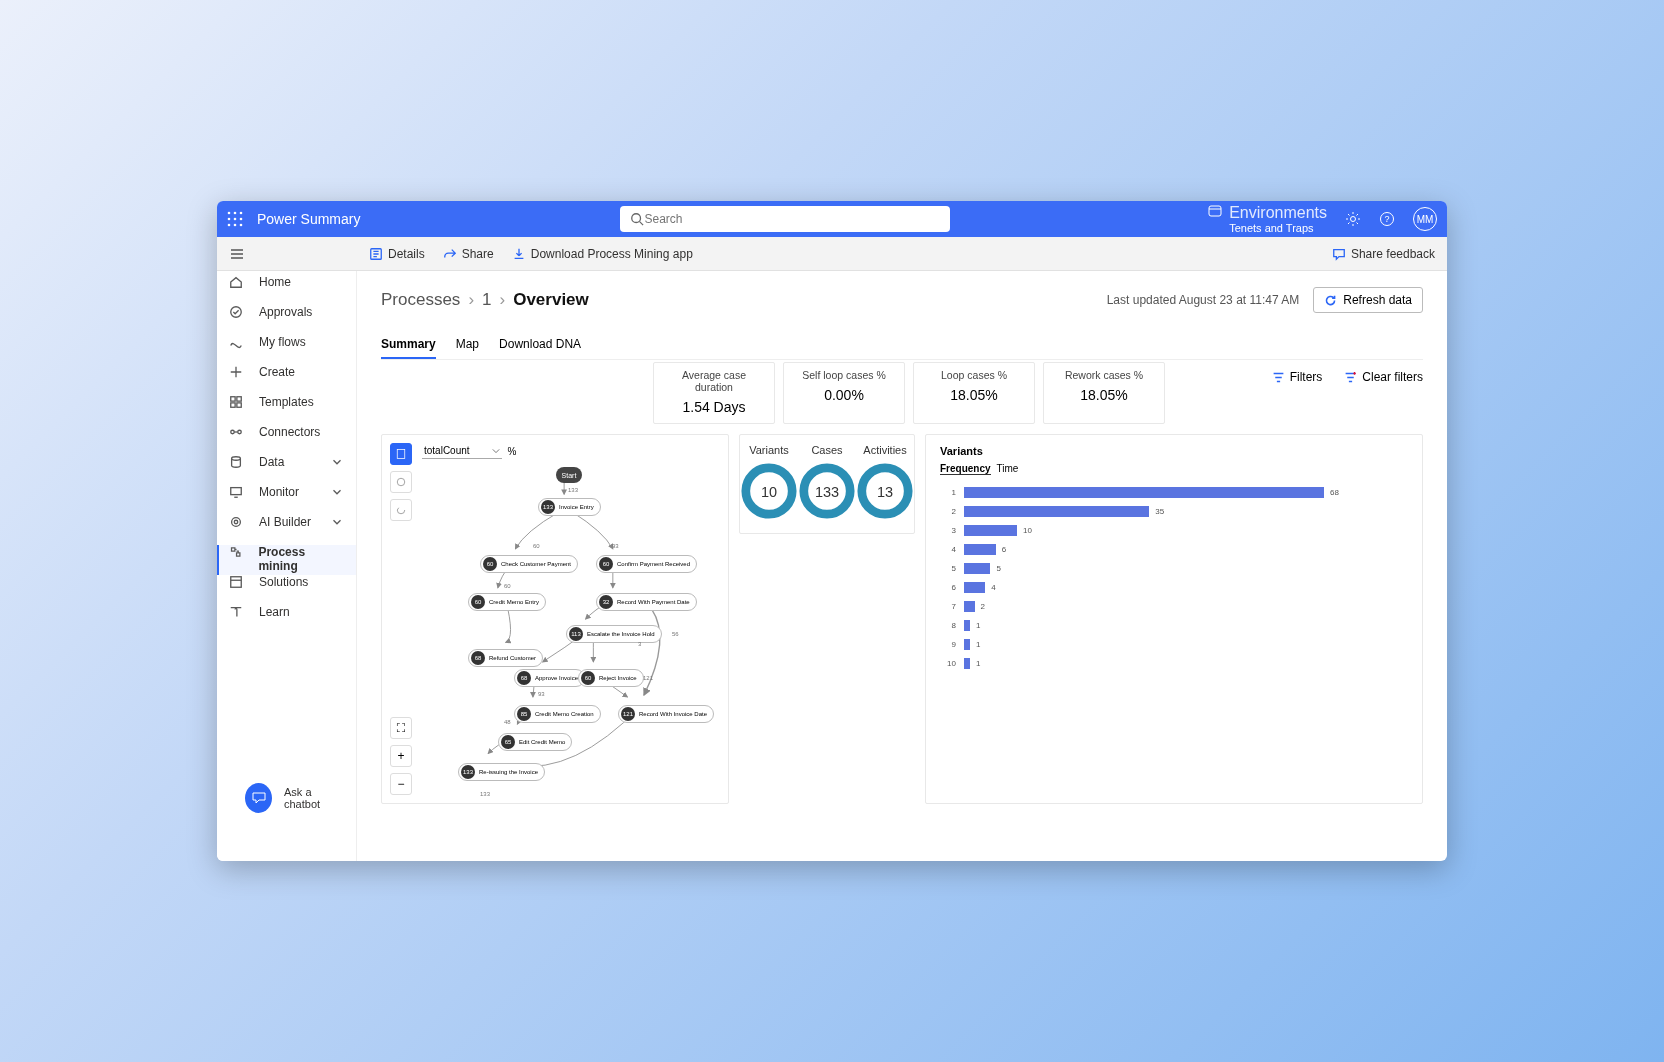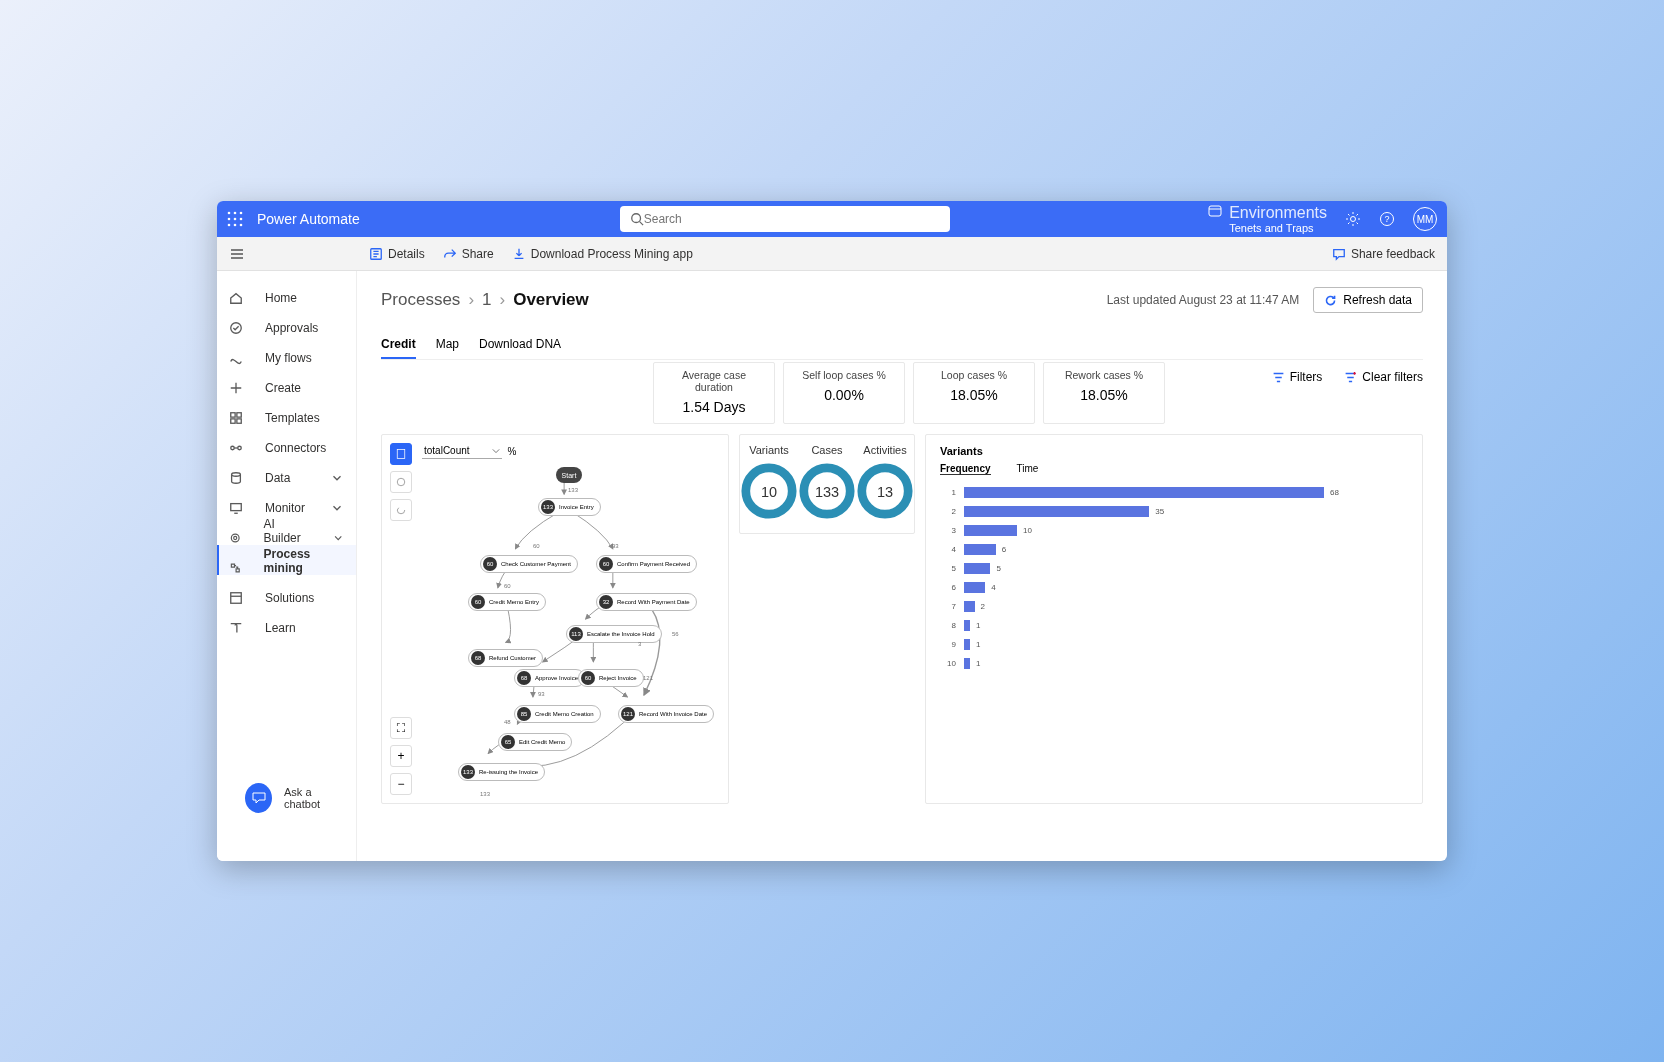--- a/index.html
+++ b/index.html
@@ -24,21 +24,21 @@
   .avatar { width:24px; height:24px; border:1px solid #fff; border-radius:50%; display:flex; align-items:center; justify-content:center; font-size:10px;}
   
   .cmdbar { background:#f3f3f3; height:34px; display:flex; align-items:center; padding:0 12px; font-size:12px; color:#323130; border-bottom:1px solid #e1e1e1;}
   .sidebar-toggle{width:140px; display:flex; align-items:center;}
   .cmdbar .btn { display:flex; align-items:center; gap:5px; margin-right:18px; }
   .cmdbar .btn svg{width:14px;height:14px; stroke:#2b66f6; fill:none; stroke-width:1.5;}
   .cmdbar .right { margin-left:auto; display:flex; align-items:center; gap:6px;}
   
   .body { display:flex; height:590px; }
   .sidebar { width:140px; border-right:1px solid #eee; padding-top:4px; font-size:12px; color:#323130; background:#fff;}
-  .navitem { display:flex; align-items:flex-end; height:30px; padding:0 12px; gap:22px; }
+  .navitem { display:flex; align-items:flex-start; height:30px; padding:0 12px; gap:16px; }
   .navitem.active { font-weight:600; border-left:2px solid #2b66f6; background:#f3f6ff; padding-left:10px;}
   .navitem svg{width:14px;height:14px; stroke:#5a5a5a; fill:none; stroke-width:1.5;}
   .navitem .chev{ margin-left:auto; }
   .chatbtn { position:relative; margin-top:148px; display:flex; align-items:center; gap:12px; padding:0 12px; font-size:11px;margin-left:16px;}
   .chatbtn .circle{ width:30px;height:30px;border-radius:50%; background:#2b66f6; display:flex;align-items:center;justify-content:center;}
   .chatbtn svg{width:16px;height:16px; stroke:#fff; fill:none;}
   
   .main { flex:1; padding:16px 24px 16px 24px; overflow:hidden;}
   .crumbs { font-size:17px; display:flex; align-items:center; gap:8px; color:#555;}
   .crumbs .cur{ color:#111; font-weight:600;}
@@ -78,21 +78,21 @@
   svg.edges{position:absolute;inset:0;width:100%;height:100%;}
   
   .rightcol{ display:flex; flex-direction:row; gap:10px; flex:1;}
   .rings{ height:100px; padding:10px 0; display:flex; justify-content:space-around; align-items:center;}
   .ring{ text-align:center;}
   .ring .ttl{font-size:11px;color:#333;margin-bottom:6px;}
   .ring svg{width:58px;height:58px;}
   .ring .num{font-size:15px; fill:#333;}
   .variants{ flex:1; padding:10px 14px;}
   .variants .ttl{font-size:11px;font-weight:600;}
-  .vtabs{display:flex;gap:26px;margin-top:6px;font-size:10px;}
+  .vtabs{display:flex;gap:6px;margin-top:6px;font-size:10px;}
   .vtabs .a{font-weight:600;border-bottom:1px solid #333;}
   .barchart{margin-top:8px;}
   .barrow{display:flex;align-items:center;height:19px;font-size:8px;color:#555;}
   .barrow .idx{width:16px;text-align:right;margin-right:8px;}
   .barrow .bar{height:11px;background:#5a74e0;}
   .barrow .val{margin-left:6px;}
 </style>
 </head>
 <body>
 
@@ -107,21 +107,21 @@
             <circle cx="14" cy="2" r="1.3"></circle>
             <circle cx="2" cy="8" r="1.3"></circle>
             <circle cx="8" cy="8" r="1.3"></circle>
             <circle cx="14" cy="8" r="1.3"></circle>
             <circle cx="2" cy="14" r="1.3"></circle>
             <circle cx="8" cy="14" r="1.3"></circle>
             <circle cx="14" cy="14" r="1.3"></circle>
           </g>
         </svg>
     </span>
-    <span class="brand">Power Automate</span>
+    <span class="brand">Power Summary</span>
     <div class="search-wrap">
       <div class="search">
         <svg width="14" height="14" viewBox="0 0 16 16">
             <circle cx="7" cy="7" r="5" fill="none" stroke="#666" stroke-width="1.5"></circle>
             <line x1="11" y1="11" x2="15" y2="15" stroke="#666" stroke-width="1.5"></line>
           </svg>
         <input placeholder="Search" style="">
       </div>
     </div>
     <div class="topbar-right">
@@ -298,21 +298,21 @@
         <div class="lastupd">Last updated August 23 at 11:47 AM</div>
         <button class="refresh">
           <svg viewBox="0 0 16 16">
               <path d="M13 8a5 5 0 11-1.5-3.5M13 2v3h-3"></path>
             </svg>
           <span>Refresh data</span>
         </button>
       </div>
 
       <div class="tabs">
-        <div class="tab active">Credit</div>
+        <div class="tab active">Summary</div>
         <div class="tab">Map</div>
         <div class="tab">Download DNA</div>
       </div>
 
       <div class="filter-row">
         <div class="f">
             <svg viewBox="0 0 16 16">
               <path d="M2 3h12M4 8h8M6 13h4"></path>
             </svg>
             <span>Filters</span>

